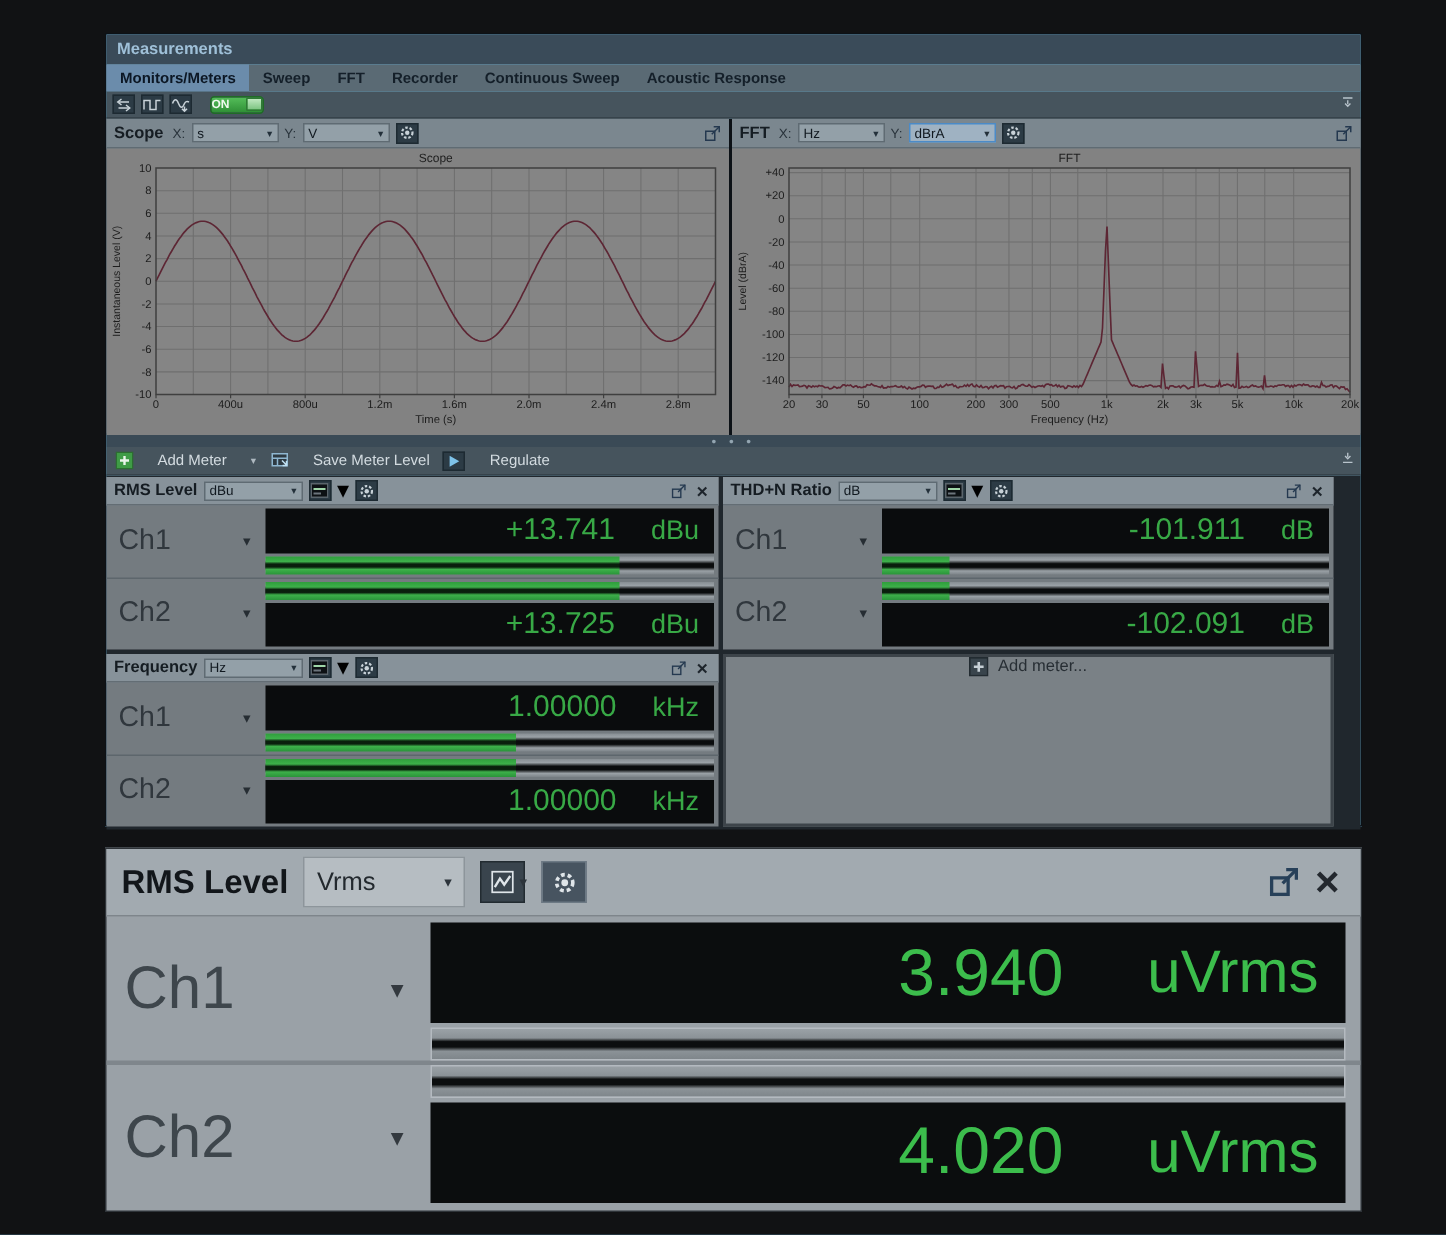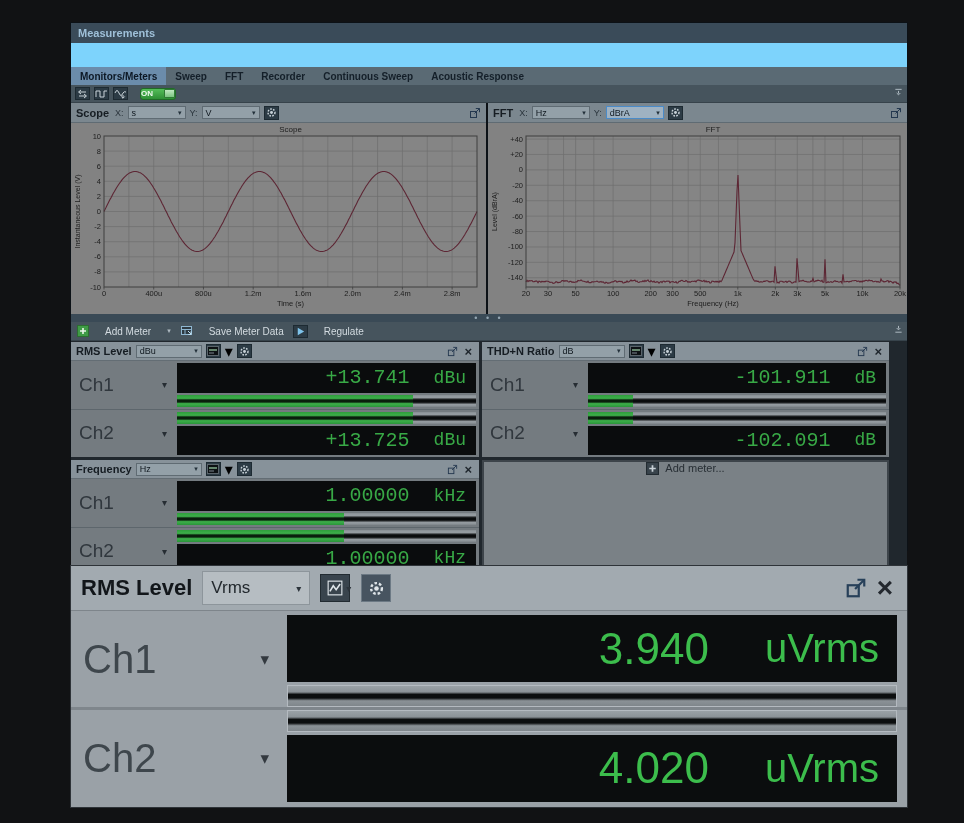--- a/index.html
+++ b/index.html
@@ -1,21 +1,21 @@
 <!DOCTYPE html>
 <html><head>
 <meta charset="utf-8">
 <style>
   html,body{margin:0;padding:0;background:#111214;}
   .app{position:relative;width:964px;height:823px;background:#111214;font-family:"Liberation Sans",sans-serif;overflow:hidden;}
 
   
   .win{position:absolute;left:70px;top:22px;width:838px;height:529px;background:#7dd3fc;border:1px solid #0c1116;box-sizing:border-box;}
   .titlebar{height:20px;background:#3a4b59;color:#9fc0d8;font-weight:bold;font-size:11px;display:flex;align-items:center;padding-left:7px;}
-  .tabs{height:18px;background:#5a6a74;display:flex;font-size:10px;font-weight:bold;color:#141f29;margin-top:24px;}
+  .tabs{height:18px;background:#5a6a74;display:flex;font-size:10px;font-weight:bold;color:#141f29;}
   .tab{padding:0 9px;display:flex;align-items:center;cursor:default;}
   .tab.selected{background:#6b8cab;color:#0c1724;}
   .toolbar{height:17px;background:#46545d;display:flex;align-items:center;gap:4px;padding:0 4px;border-bottom:1px solid #37434b;position:relative;}
   .tbtn{width:15px;height:13px;background:#2c3b45;border:1px solid #1d2a32;display:inline-flex;align-items:center;justify-content:center;box-sizing:border-box;}
   .on-toggle{margin-left:8px;width:36px;height:12px;background:linear-gradient(#54bd59,#2f8f36);border:1px solid #1f6b26;border-radius:3px;display:flex;align-items:center;justify-content:space-between;padding:0 0;box-sizing:border-box;}
   .on-toggle .lbl{color:#f0faf0;font-size:8px;font-weight:bold;line-height:1;}
   .on-toggle .knob{width:9px;height:7px;background:linear-gradient(#bfe8c0,#7cc481);border:1px solid #2f7a35;border-radius:1px;}
   .tb-right{position:absolute;right:4px;top:3px;}
 
   .charts{display:flex;height:211px;gap:2px;background:#0c1116;}
@@ -43,21 +43,21 @@
   .mgrid{display:grid;grid-template-columns:408px 407px;grid-auto-rows:115px;gap:3px;background:#20272d;padding:1px 16px 2px 0;}
   .meter{background:#747b80;display:flex;flex-direction:column;}
   .mhead{height:18px;background:#87929a;display:flex;align-items:center;gap:4px;padding:0 5px;border-bottom:1px solid #636d74;}
   .mtitle{font-weight:bold;font-size:11px;color:#151c22;}
   .mcombo{min-width:66px;height:13px;}
   .mbody{flex:1;display:flex;flex-direction:column;}
   .msep{height:1px;background:#5d666c;}
   .mrow{flex:1;display:flex;min-height:0;}
   .mlabel{width:103px;display:flex;align-items:center;justify-content:space-between;padding:0 7px 0 8px;color:#30373d;font-size:19px;box-sizing:border-box;}
   .mlabel .larr{font-size:10px;color:#262d33;}
-  .mstack{flex:1;display:flex;flex-direction:column;padding:2px 3px;min-width:0;font-family:Liberation Mono, monospace;}
+  .mstack{flex:1;display:flex;flex-direction:column;padding:2px 3px;min-width:0;}
   .mstack.rev{flex-direction:column-reverse;}
   .mval{flex:1;background:#0a0c0d;display:flex;align-items:center;justify-content:flex-end;gap:24px;padding-right:10px;color:#38a946;font-size:20px;}
   .mval .unit{font-size:18px;}
   .mbar{height:12px;margin-top:2px;position:relative;background:linear-gradient(to bottom,#878e93 0%,#9aa1a6 20%,#0a0c0d 40%,#0a0c0d 60%,#9aa1a6 80%,#7d8489 100%);}
   .mstack.rev .mbar{margin-top:0;margin-bottom:2px;}
   .mbar .fill{position:absolute;left:0;top:0;bottom:0;background:linear-gradient(to bottom,#2f9e3c 0%,#3db04a 28%,#0a1f0d 42%,#0a1f0d 58%,#3db04a 72%,#2a943a 100%);}
   .meter-empty{background:#7a8186;border:2px solid #3d444a;display:flex;align-items:flex-start;justify-content:center;gap:6px;color:#272e34;font-size:11px;}
 
   
   .zoom{position:absolute;left:70px;top:565px;width:838px;height:243px;background:#9aa1a7;border:1px solid #2e3338;box-sizing:border-box;}
@@ -358,21 +358,21 @@
         <span class="arr">▾</span>
       </span>
       <span class="mtool-item">
         <span>
             <svg viewBox="0 0 13 12" width="13" height="12">
               <rect x="1.5" y="1.5" width="10" height="8" fill="#2e3a42" stroke="#8fb7d1"></rect>
               <path d="M1.5 4.5h10M5 4.5v5" stroke="#8fb7d1"></path>
               <path d="M8 6l3 3m0-2.6V9.4h-2.6" stroke="#bfe0f2" fill="none"></path>
             </svg>
           </span>
-        <span>Save Meter Data</span>
+        <span>Save Meter Level</span>
       </span>
       <span class="mtool-item">
         <span class="tbtn">
             <svg viewBox="0 0 12 12" width="11" height="11">
               <polygon points="3,2 10,6 3,10" fill="#7ec3ea"></polygon>
             </svg>
           </span>
         <span>Regulate</span>
       </span>
       <span class="tb-right"><span><svg viewBox="0 0 10 10" width="9" height="9">

